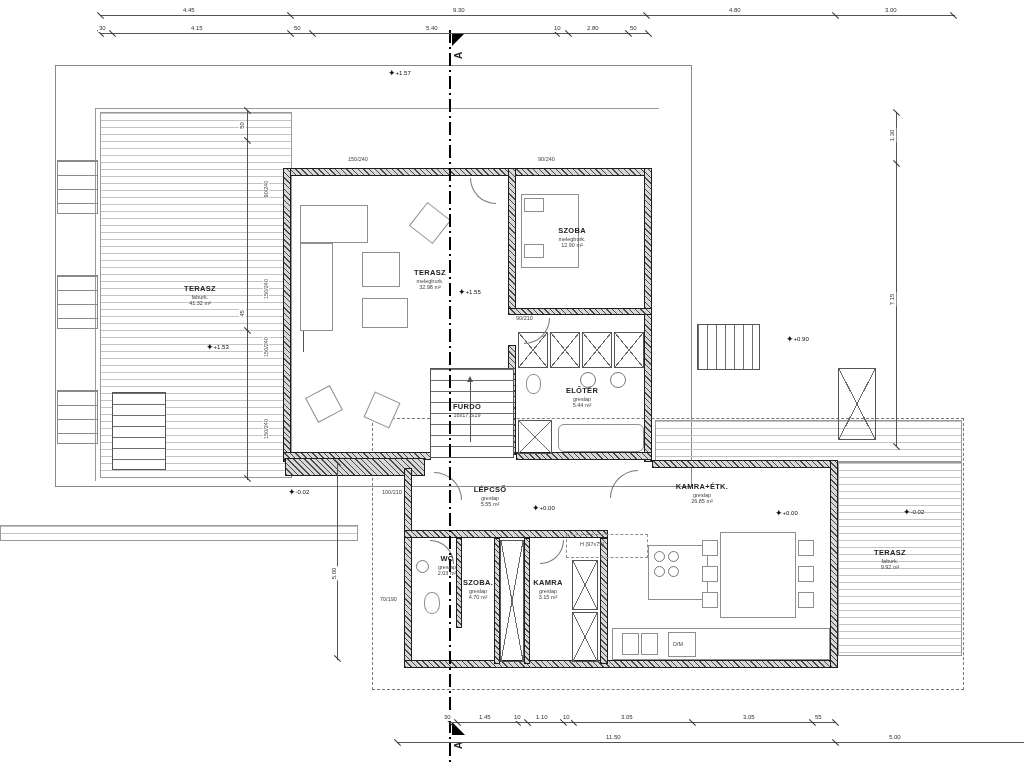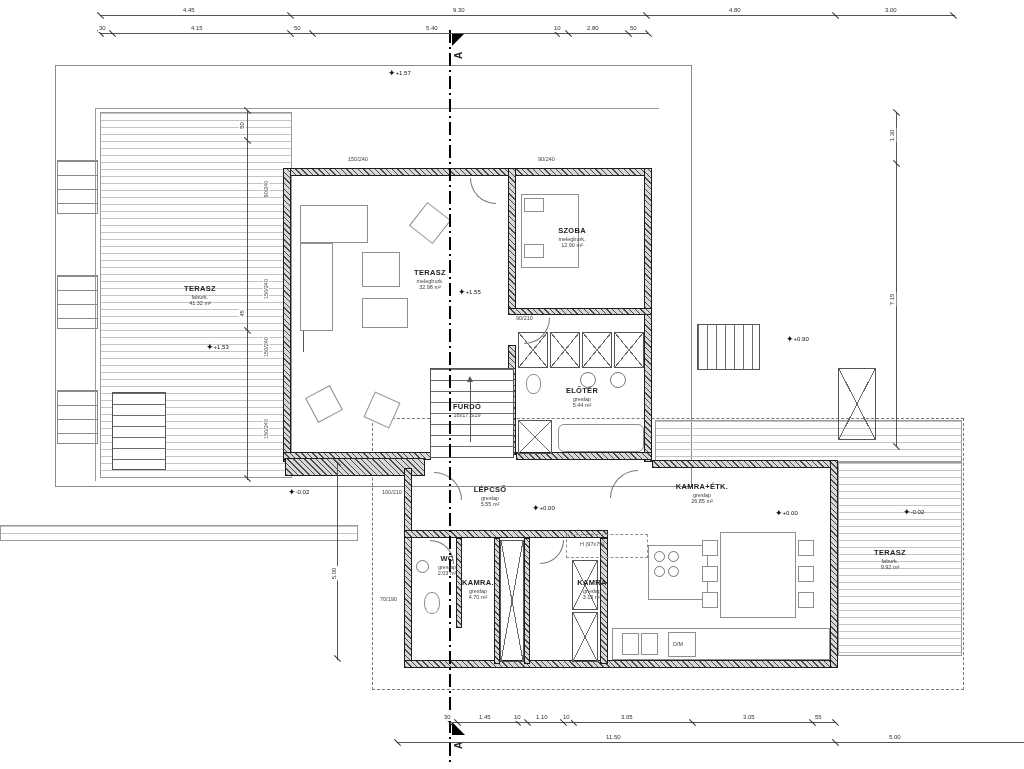--- a/index.html
+++ b/index.html
@@ -189,25 +189,25 @@
     <div class="rname">LÉPCSŐ</div>
     <div class="rsub">greslap</div>
     <div class="rsub">5.55 m²</div>
   </div>
   <div class="abs roomlabel" style="left:447px;top:566px;">
     <div class="rname">WC</div>
     <div class="rsub">greslap</div>
     <div class="rsub">2.03 m²</div>
   </div>
   <div class="abs roomlabel" style="left:478px;top:590px;">
-    <div class="rname">KAMRA.</div>
+    <div class="rname">SZOBA.</div>
     <div class="rsub">greslap</div>
     <div class="rsub">4.70 m²</div>
   </div>
-  <div class="abs roomlabel" style="left:548px;top:590px;margin-left:44px;">
+  <div class="abs roomlabel" style="left:548px;top:590px;">
     <div class="rname">KAMRA</div>
     <div class="rsub">greslap</div>
     <div class="rsub">3.15 m²</div>
   </div>
   <div class="abs roomlabel" style="left:702px;top:494px;">
     <div class="rname">KAMRA+ÉTK.</div>
     <div class="rsub">greslap</div>
     <div class="rsub">26.85 m²</div>
   </div>
   <div class="abs roomlabel" style="left:890px;top:560px;">

